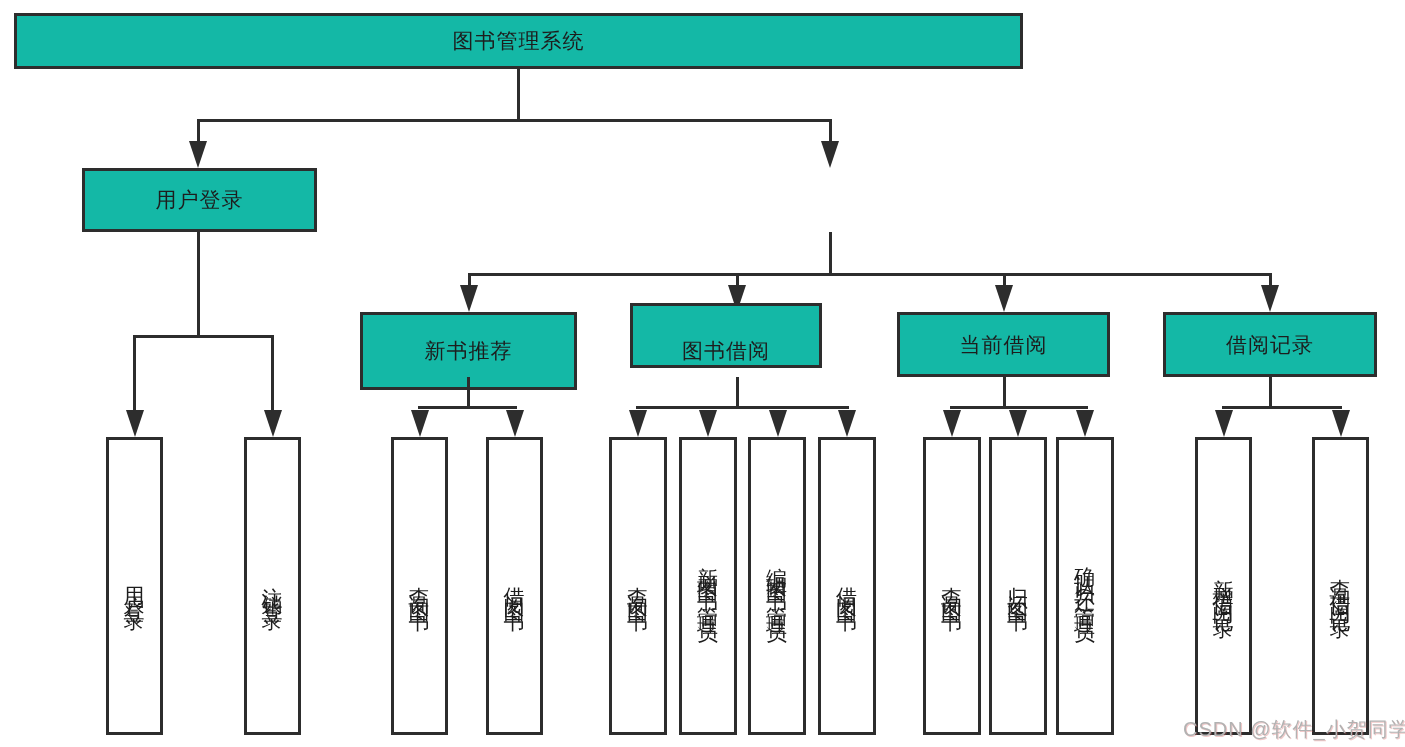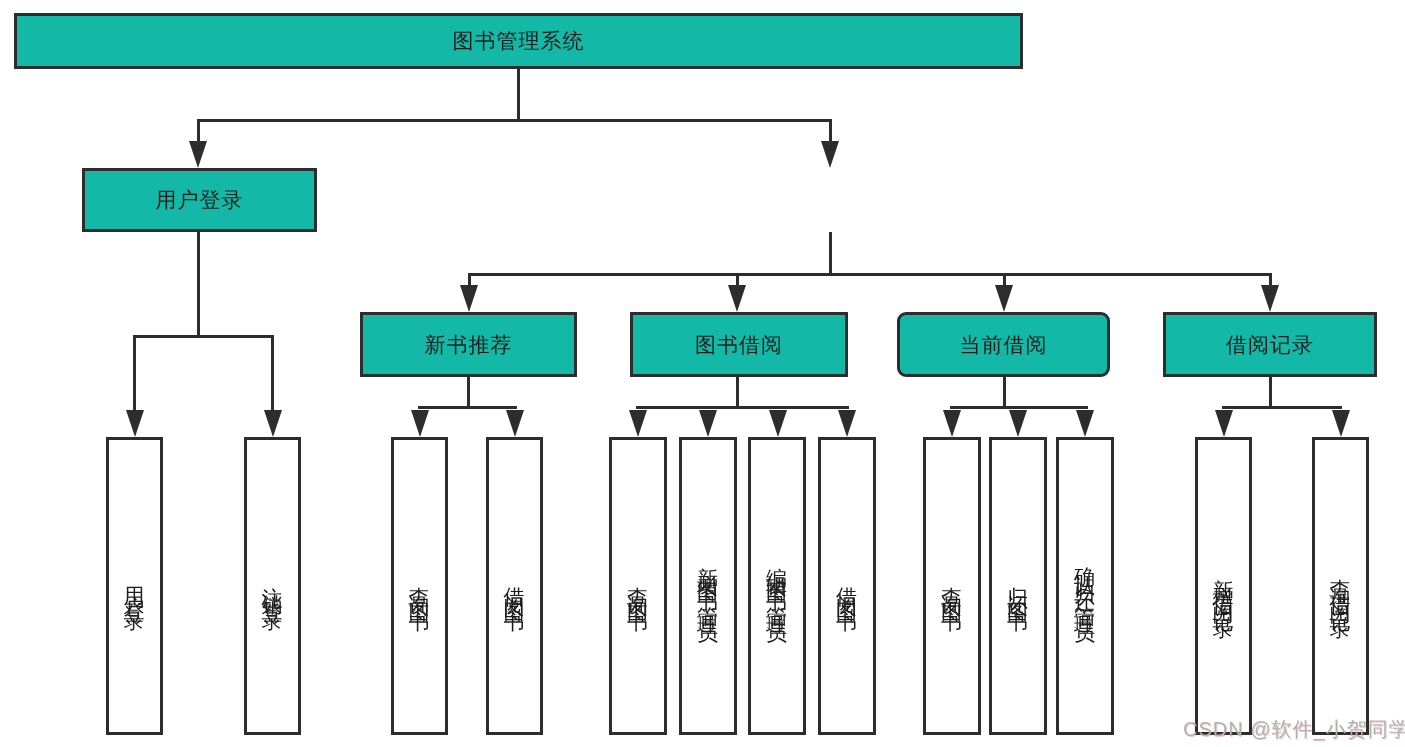--- a/index.html
+++ b/index.html
@@ -98,27 +98,27 @@
   <div class="hline" style="left:468px;top:273px;width:804px;"></div>
   <div class="vline" style="left:468px;top:273px;height:15px;"></div>
   <div class="ah" style="left:460px;top:285px;"></div>
   <div class="vline" style="left:736px;top:273px;height:15px;"></div>
   <div class="ah" style="left:728px;top:285px;"></div>
   <div class="vline" style="left:1003px;top:273px;height:15px;"></div>
   <div class="ah" style="left:995px;top:285px;"></div>
   <div class="vline" style="left:1269px;top:273px;height:15px;"></div>
   <div class="ah" style="left:1261px;top:285px;"></div>
 
-  <div class="box" style="left:360px;top:312px;width:217px;height:65px;">
+  <div class="box" style="left:360px;top:312px;width:217px;height:78px;">
     <span>新书推荐</span>
   </div>
-  <div class="box" style="left:630px;top:312px;width:218px;height:65px;">
+  <div class="box" style="left:630px;top:303px;width:192px;height:65px;align-items:flex-end;">
     <span>图书借阅</span>
   </div>
-  <div class="box" style="left:897px;top:312px;width:213px;height:65px;border-radius:9px;">
+  <div class="box" style="left:897px;top:312px;width:213px;height:65px;">
     <span>当前借阅</span>
   </div>
   <div class="box" style="left:1163px;top:312px;width:214px;height:65px;">
     <span>借阅记录</span>
   </div>
 
   <div class="vline" style="left:467px;top:377px;height:30px;"></div>
   <div class="hline" style="left:418px;top:406px;width:99px;"></div>
   <div class="ah" style="left:411px;top:410px;"></div>
   <div class="ah" style="left:506px;top:410px;"></div>

